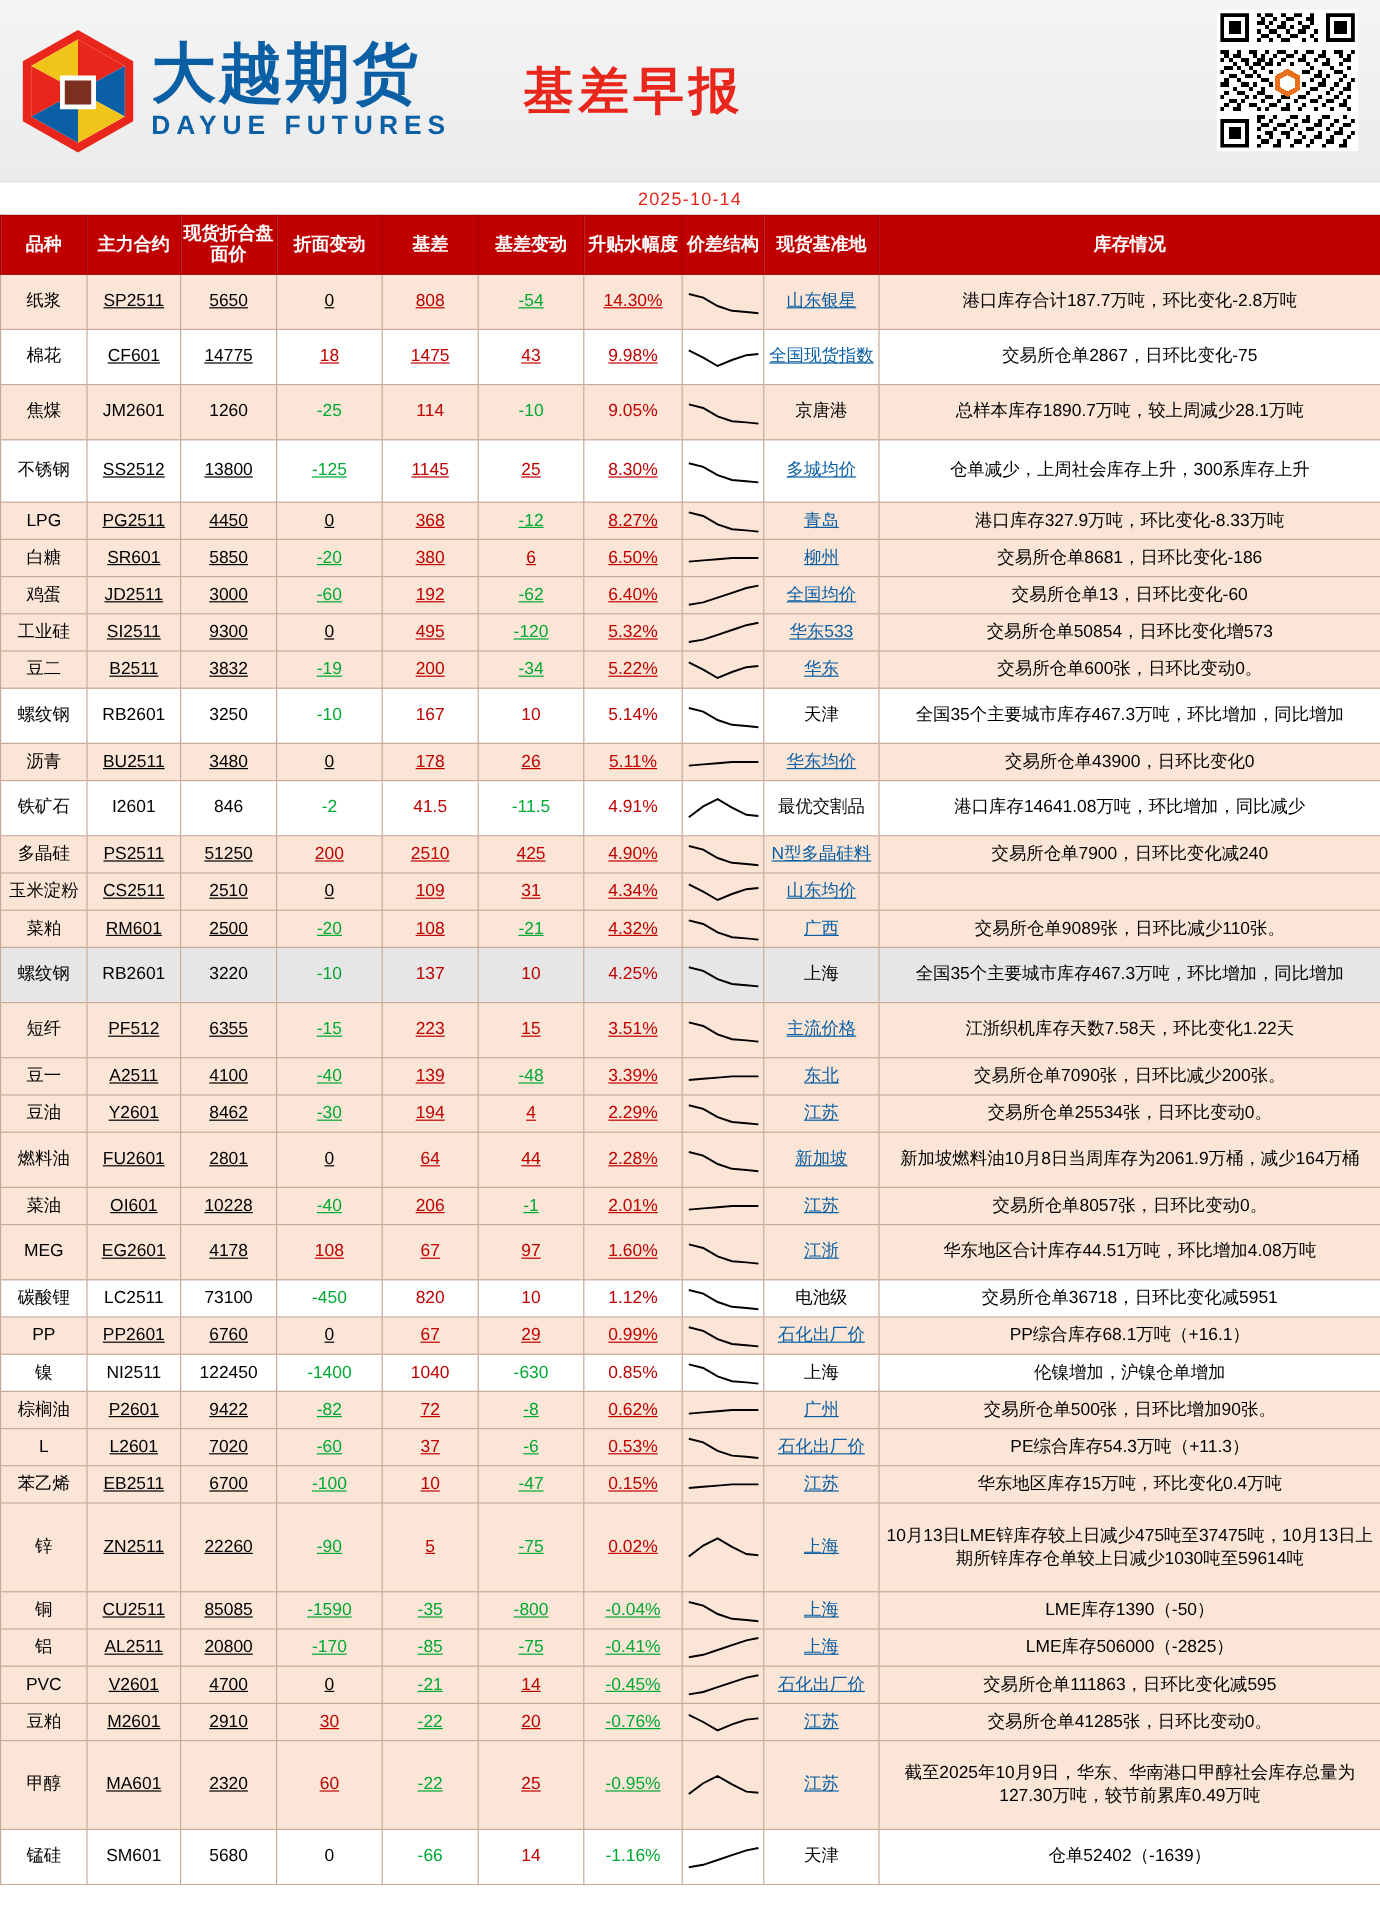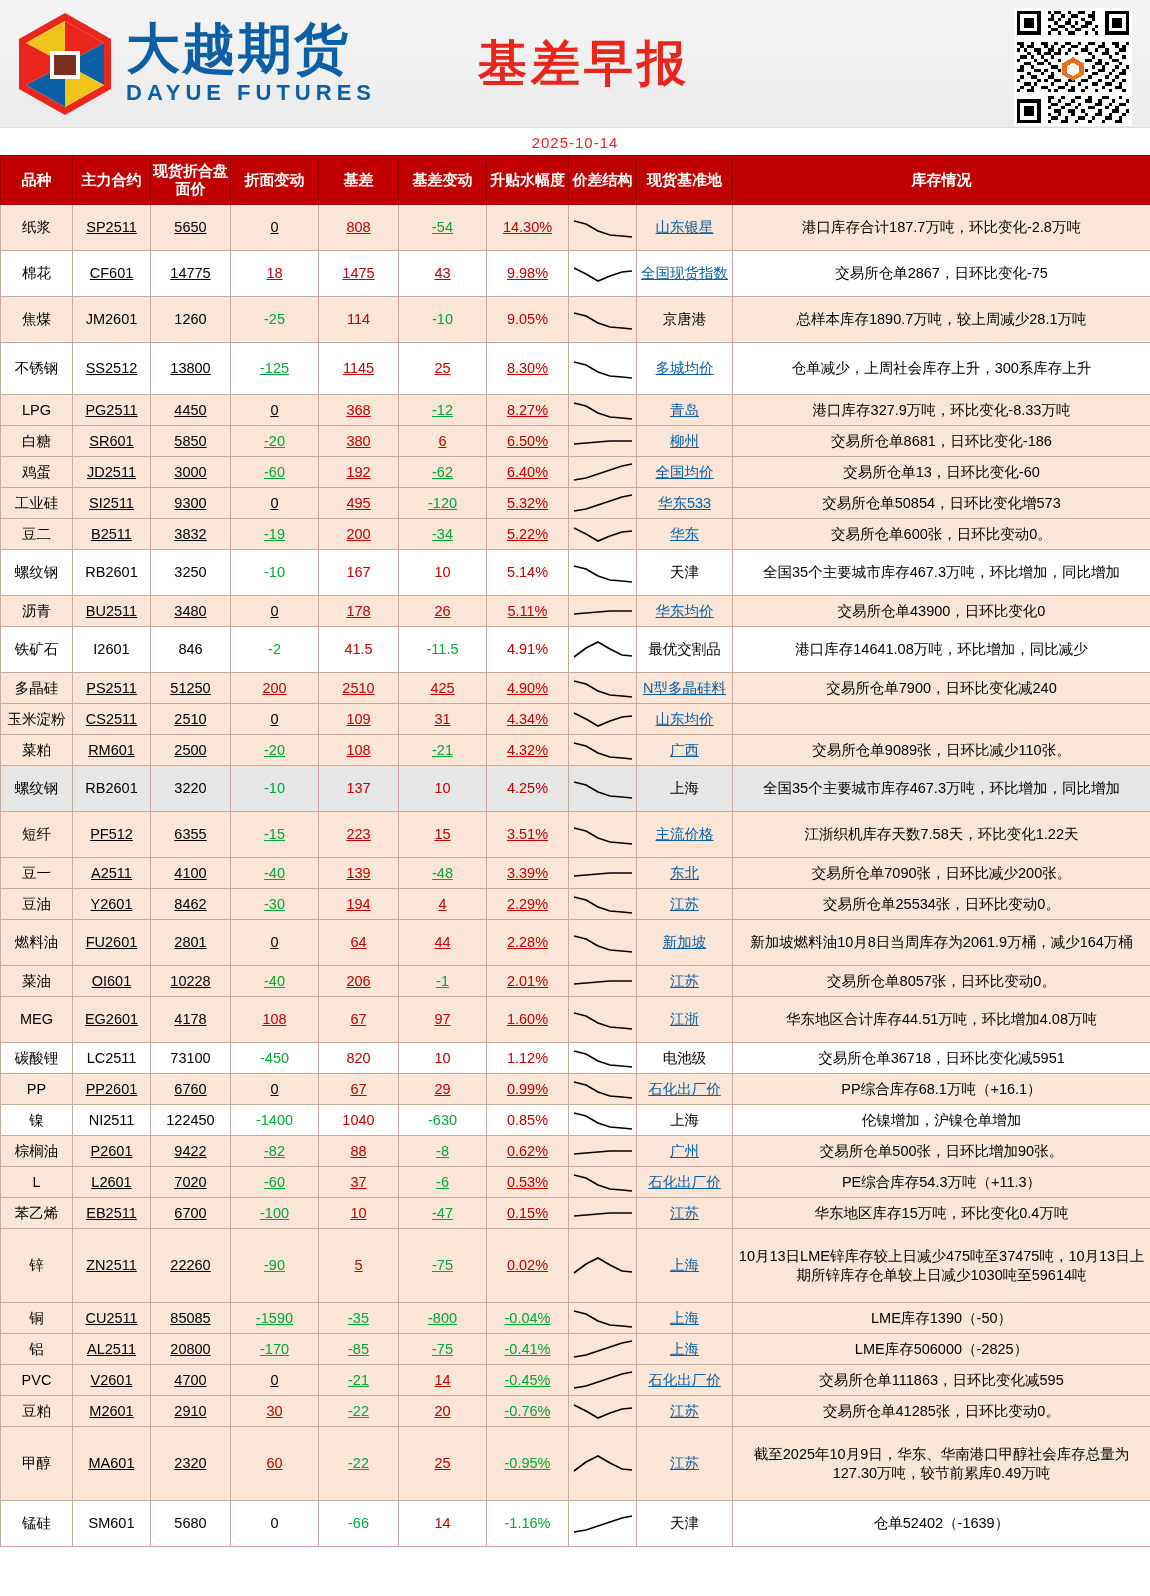--- a/index.html
+++ b/index.html
@@ -5,26 +5,25 @@
   * { box-sizing: border-box; }
   html, body { margin:0; padding:0; }
   body {
     width: 1150px;
     background: #ffffff;
     font-family: "Liberation Sans", "DejaVu Sans", sans-serif;
     color: #000;
   }
   .header {
     position: relative;
-    height: 128px;
+    height: 152px;
     background: linear-gradient(180deg,#f4f4f4 0%, #ebebeb 100%);
     display: flex;
     align-items: center;
     border-bottom: 1px solid #ddd;
-    gap: 42px;
   }
   .logo-wrap { display:flex; align-items:center; padding-left: 10px; }
   .logo-mark { width: 110px; height: 110px; position: relative; }
   .logo-mark svg { display:block; }
   .logo-text { margin-left: 6px; }
   .logo-cn {
     font-family: "Liberation Serif", serif;
     font-weight: bold;
     font-size: 54px;
     letter-spacing: 2px;
@@ -35,21 +34,21 @@
     font-size: 22px;
     letter-spacing: 5px;
     color: #0b5fa5;
     font-weight: bold;
     text-align: center;
     margin-top: 2px;
   }
   .header-title {
     font-family: "Liberation Serif", serif;
     font-weight: bold;
-    font-size: 49px;
+    font-size: 42px;
     color: #e8261c;
     margin-left: 60px;
     letter-spacing: 4px;
   }
   .qr {
     position: absolute;
     right: 18px;
     top: 8px;
     width: 118px;
     height: 118px;
@@ -811,21 +810,21 @@
           </svg>
         </td>
         <td>上海</td>
         <td class="inv">伦镍增加，沪镍仓单增加</td>
       </tr>
       <tr class="row-a" style="height: 23px;">
         <td>棕榈油</td>
         <td class="u">P2601</td>
         <td class="u">9422</td>
         <td class="neg u">-82</td>
-        <td class="pos u">88</td>
+        <td class="pos u">72</td>
         <td class="neg u">-8</td>
         <td class="pos u">0.62%</td>
         <td>
           <svg class="spark" viewBox="0 0 62 26">
             <polyline points="2,16 14,15 26,14 38,13 50,13 60,13"></polyline>
           </svg>
         </td>
         <td class="u blue">广州</td>
         <td class="inv">交易所仓单500张，日环比增加90张。</td>
       </tr>

